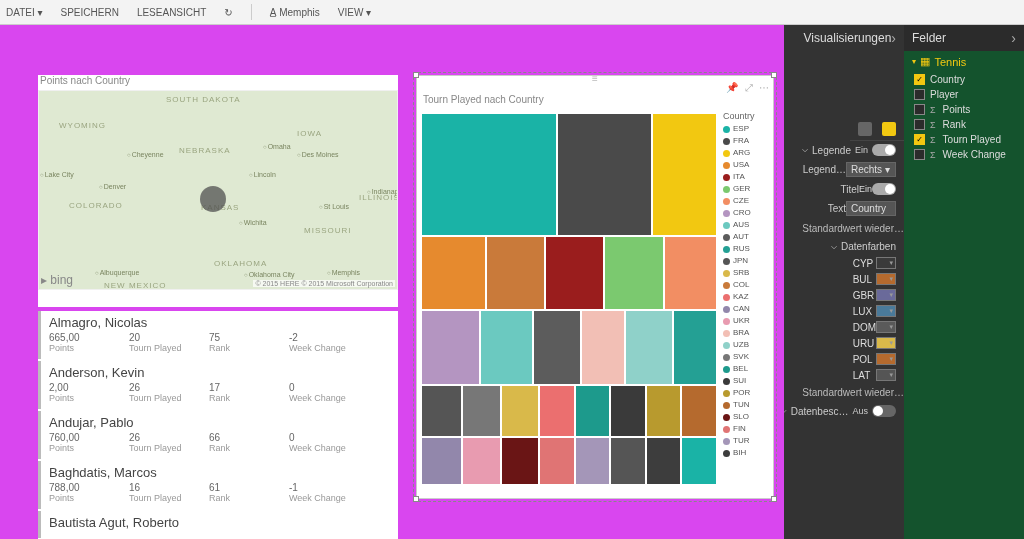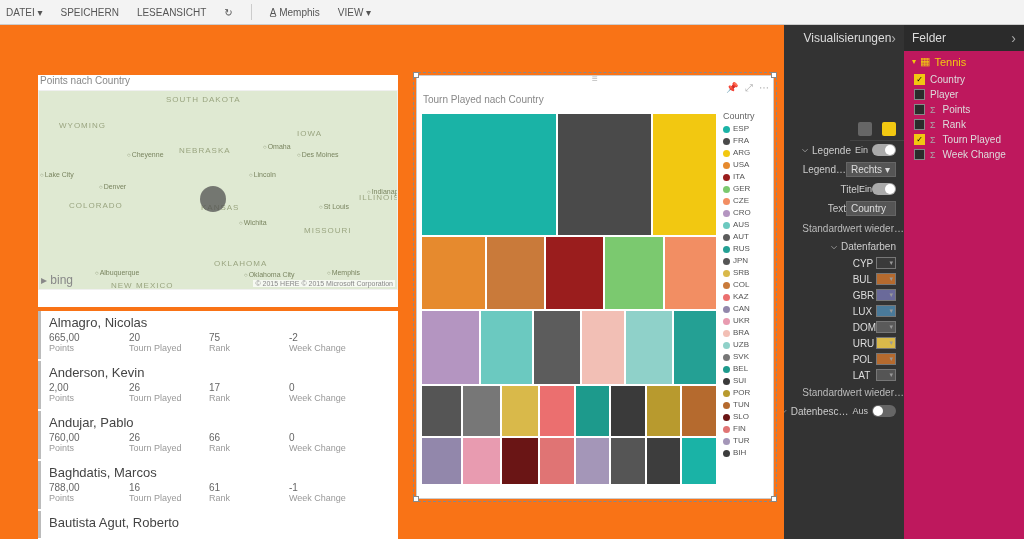--- a/index.html
+++ b/index.html
@@ -3,23 +3,23 @@
 <meta charset="utf-8">
 <style>
   * { margin: 0; padding: 0; box-sizing: border-box; font-family: "Segoe UI", Arial, sans-serif; }
   body { width: 1024px; height: 539px; background: #eaeaea; overflow: hidden; font-size: 11px; color: #333; }
   
   .ribbon { height: 25px; background: #f3f3f3; border-bottom: 1px solid #ccc; display: flex; align-items: center; padding-left: 6px; gap: 18px; color: #555; font-size: 10px; }
   .ribbon .sep { width: 1px; height: 16px; background: #ccc; }
   .ribbon span.menu { cursor: pointer; }
   
   .work { display: flex; height: calc(100% - 25px); }
-  .canvas { flex: 1; background: #f97316; position: relative; overflow: hidden; text-decoration: underline; }
+  .canvas { flex: 1; background: #d946ef; position: relative; overflow: hidden; text-decoration: underline; }
   .viz-panel { width: 120px; background: #333; color: #ddd; display: flex; flex-direction: column; align-items: flex-end; }
-  .fields-panel { width: 120px; background: #be185d; color: #ddd; display: flex; flex-direction: column; }
+  .fields-panel { width: 120px; background: #14532d; color: #ddd; display: flex; flex-direction: column; }
   .panel-header { height: 26px; line-height: 26px; padding: 0 8px; background: #333; font-size: 12px; display: flex; justify-content: space-between; align-items: center;}
   .panel-header.f { background:#2b2b2b;}
   .panel-header .chev::after { content: "›"; font-size:14px; color:#aaa;}
   
   .viz-grid { display: grid; grid-template-columns: repeat(7,1fr); gap:1px; padding:4px; }
   .viz-grid div { height:14px; background:#555; border-radius:2px; }
   .tabs { display:flex; gap:10px; padding:4px 8px; border-bottom:1px solid #444;}
   .tabs div { width:14px; height:14px; background:#666; border-radius:2px; }
   .tabs div.active { background:#f2c811; }
   .prop { display:flex; align-items:center; justify-content:space-between; padding:3px 8px; font-size:10px;}
@@ -98,21 +98,21 @@
       <div class="map-title">Points nach Country</div>
       <div class="map-img">
         <div class="state" style="left:20px; top:30px;">WYOMING</div>
         <div class="state" style="left:140px; top:55px;">NEBRASKA</div>
         <div class="state" style="left:258px; top:38px;">IOWA</div>
         <div class="state" style="left:30px; top:110px;">COLORADO</div>
         <div class="state" style="left:162px; top:112px;">KANSAS</div>
         <div class="state" style="left:175px; top:168px;">OKLAHOMA</div>
         <div class="state" style="left:265px; top:135px;">MISSOURI</div>
         <div class="state" style="left:320px; top:102px;text-align:center;">ILLINOIS</div>
-        <div class="state" style="left:24px; top:190px;padding-left:48px;">NEW MEXICO</div>
+        <div class="state" style="left:17px; top:190px;padding-left:48px;">NEW MEXICO</div>
         <div class="state" style="left:127px; top:4px;">SOUTH DAKOTA</div>
         <div class="city" style="left:88px; top:60px;">Cheyenne</div>
         <div class="city" style="left:60px; top:92px;">Denver</div>
         <div class="city" style="left:210px; top:80px;">Lincoln</div>
         <div class="city" style="left:224px; top:52px;">Omaha</div>
         <div class="city" style="left:258px; top:60px;">Des Moines</div>
         <div class="city" style="left:200px; top:128px;">Wichita</div>
         <div class="city" style="left:205px; top:180px;">Oklahoma City</div>
         <div class="city" style="left:280px; top:112px;">St Louis</div>
         <div class="city" style="left:288px; top:178px;">Memphis</div>

